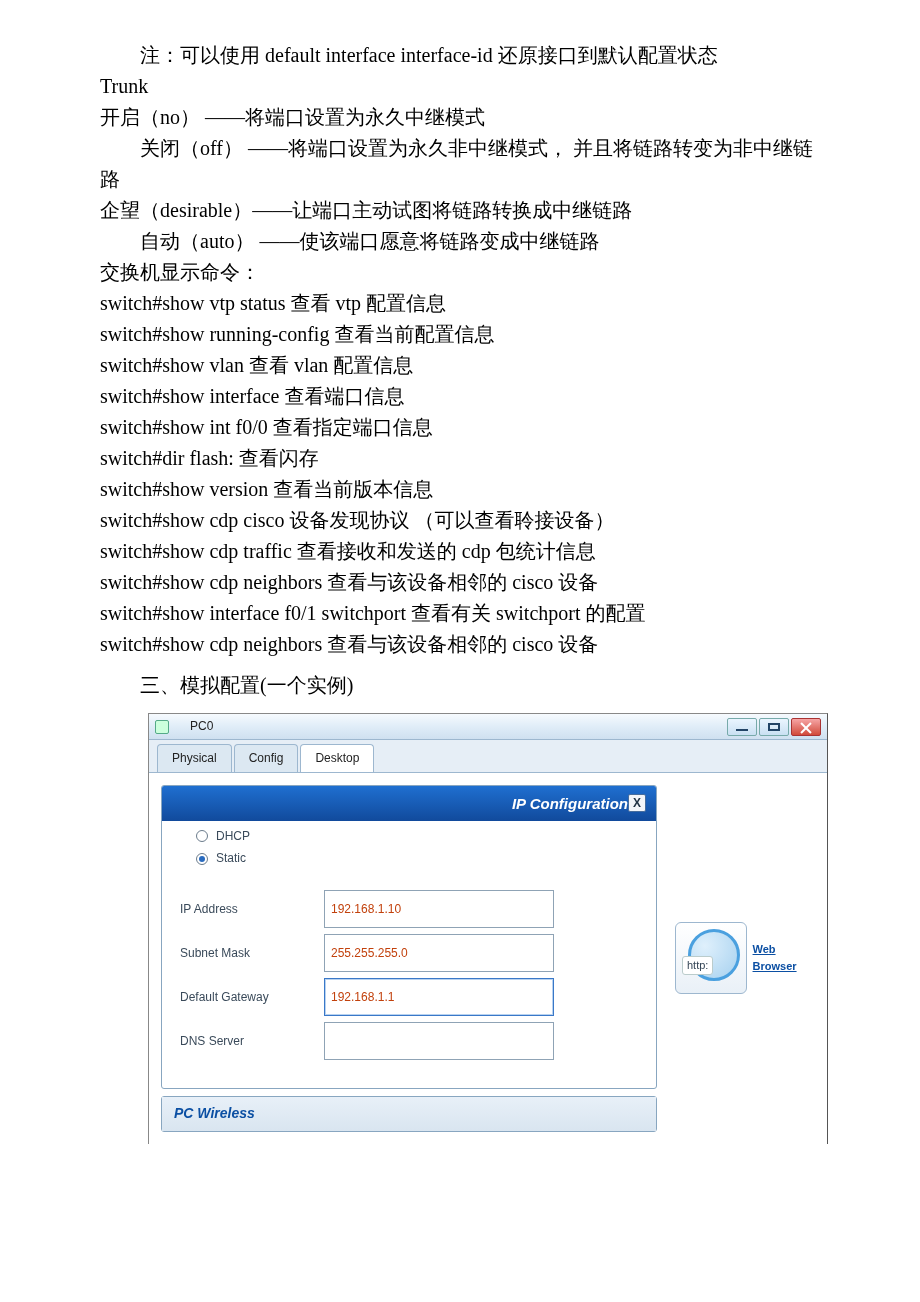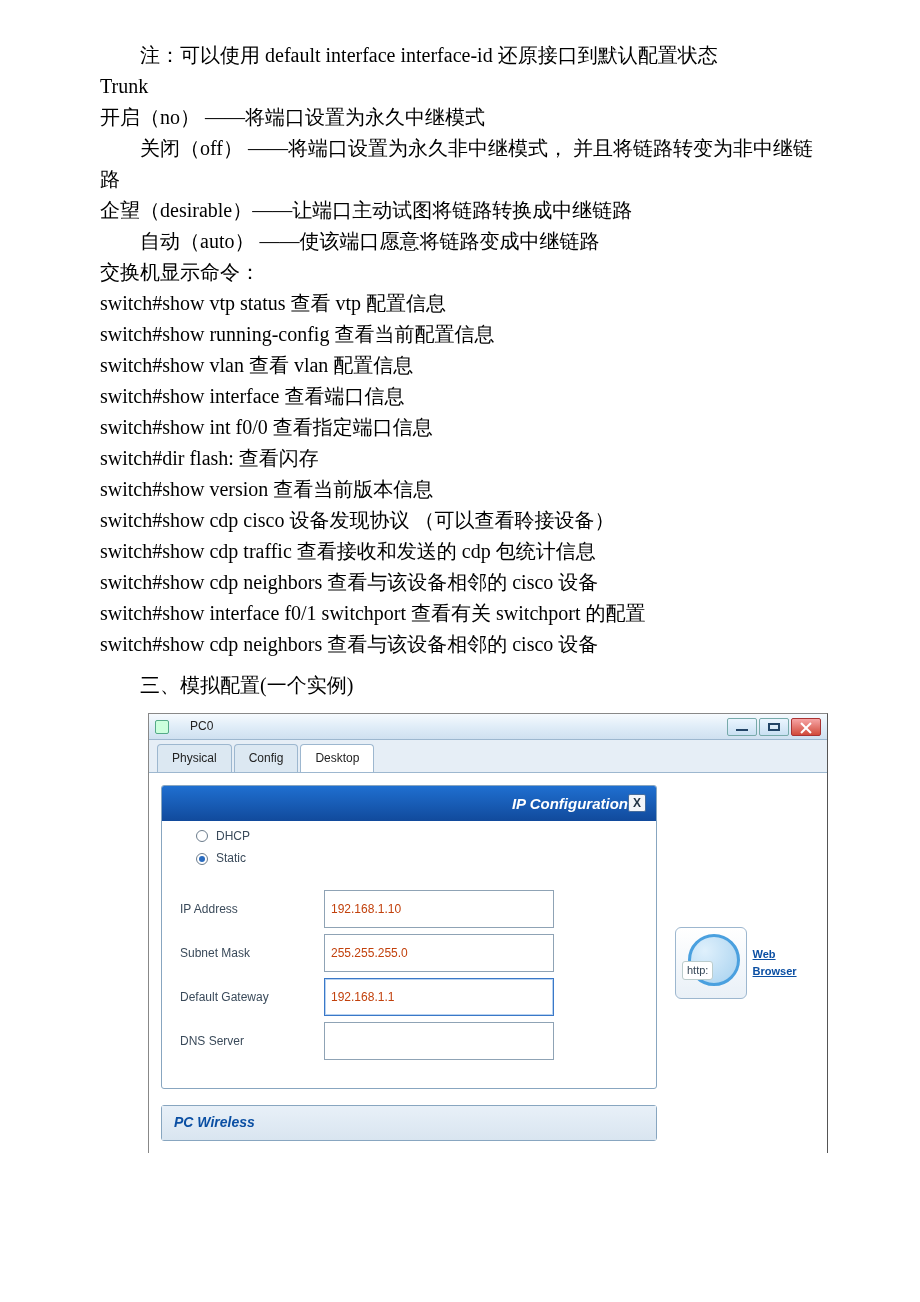--- a/index.html
+++ b/index.html
@@ -65,21 +65,21 @@
     .radio-row { display:flex; align-items:center; gap:8px; margin:4px 0 4px 16px; font-size:12px;}
     .radio { width:12px;height:12px;border:1px solid #6b7c8c;border-radius:50%;display:inline-flex;align-items:center;justify-content:center; background:#fff;}
     .radio.sel::after{content:"";width:6px;height:6px;background:#2a6bbf;border-radius:50%;}
 
     .fields { margin-top:22px; }
     .frow { display:flex; align-items:center; gap:14px; margin:6px 0; }
     .flabel { width:130px; color:#3a4a5a; font-size:12px;}
     .finput { flex:0 0 230px; height:38px; border:1px solid #8fa3b5; background:#fff; padding:0 6px; font-size:12px; color:#c2410c; display:flex; align-items:center; }
     .finput.active { border-color:#3a78c8; box-shadow:0 0 0 1px #b8d2f0 inset; }
 
-    .pcwireless { margin-top:16px; border:1px solid #88a6c0; border-radius:3px; }
+    .pcwireless { margin-top:7px; border:1px solid #88a6c0; border-radius:3px; }
     .pcwhdr { background:linear-gradient(#e8f0f8,#d9e5f0); padding:6px 12px; color:#0b4fa3; font-weight:bold; font-style:italic; font-size:14px;}
 
     .browser-icon { width:80px;height:72px;border:1px solid #9db7cf;border-radius:6px;background:linear-gradient(#fff,#e9f0f7);position:relative; }
     .browser-globe { position:absolute; right:6px; top:6px; width:52px;height:52px;border:3px solid #4aa0df;border-radius:50%; background:radial-gradient(circle at 30% 30%, #dff0fc, #a6d1ef);}
     .browser-http { position:absolute; left:6px; bottom:18px; font-size:11px; background:#fff; border:1px solid #bcc; padding:0 4px; border-radius:3px; color:#345;}
     .browser-label { font-size:11px; color:#0b4fa3; font-weight:bold; text-decoration:underline; }
   </style>
 </head>
 <body>
 

